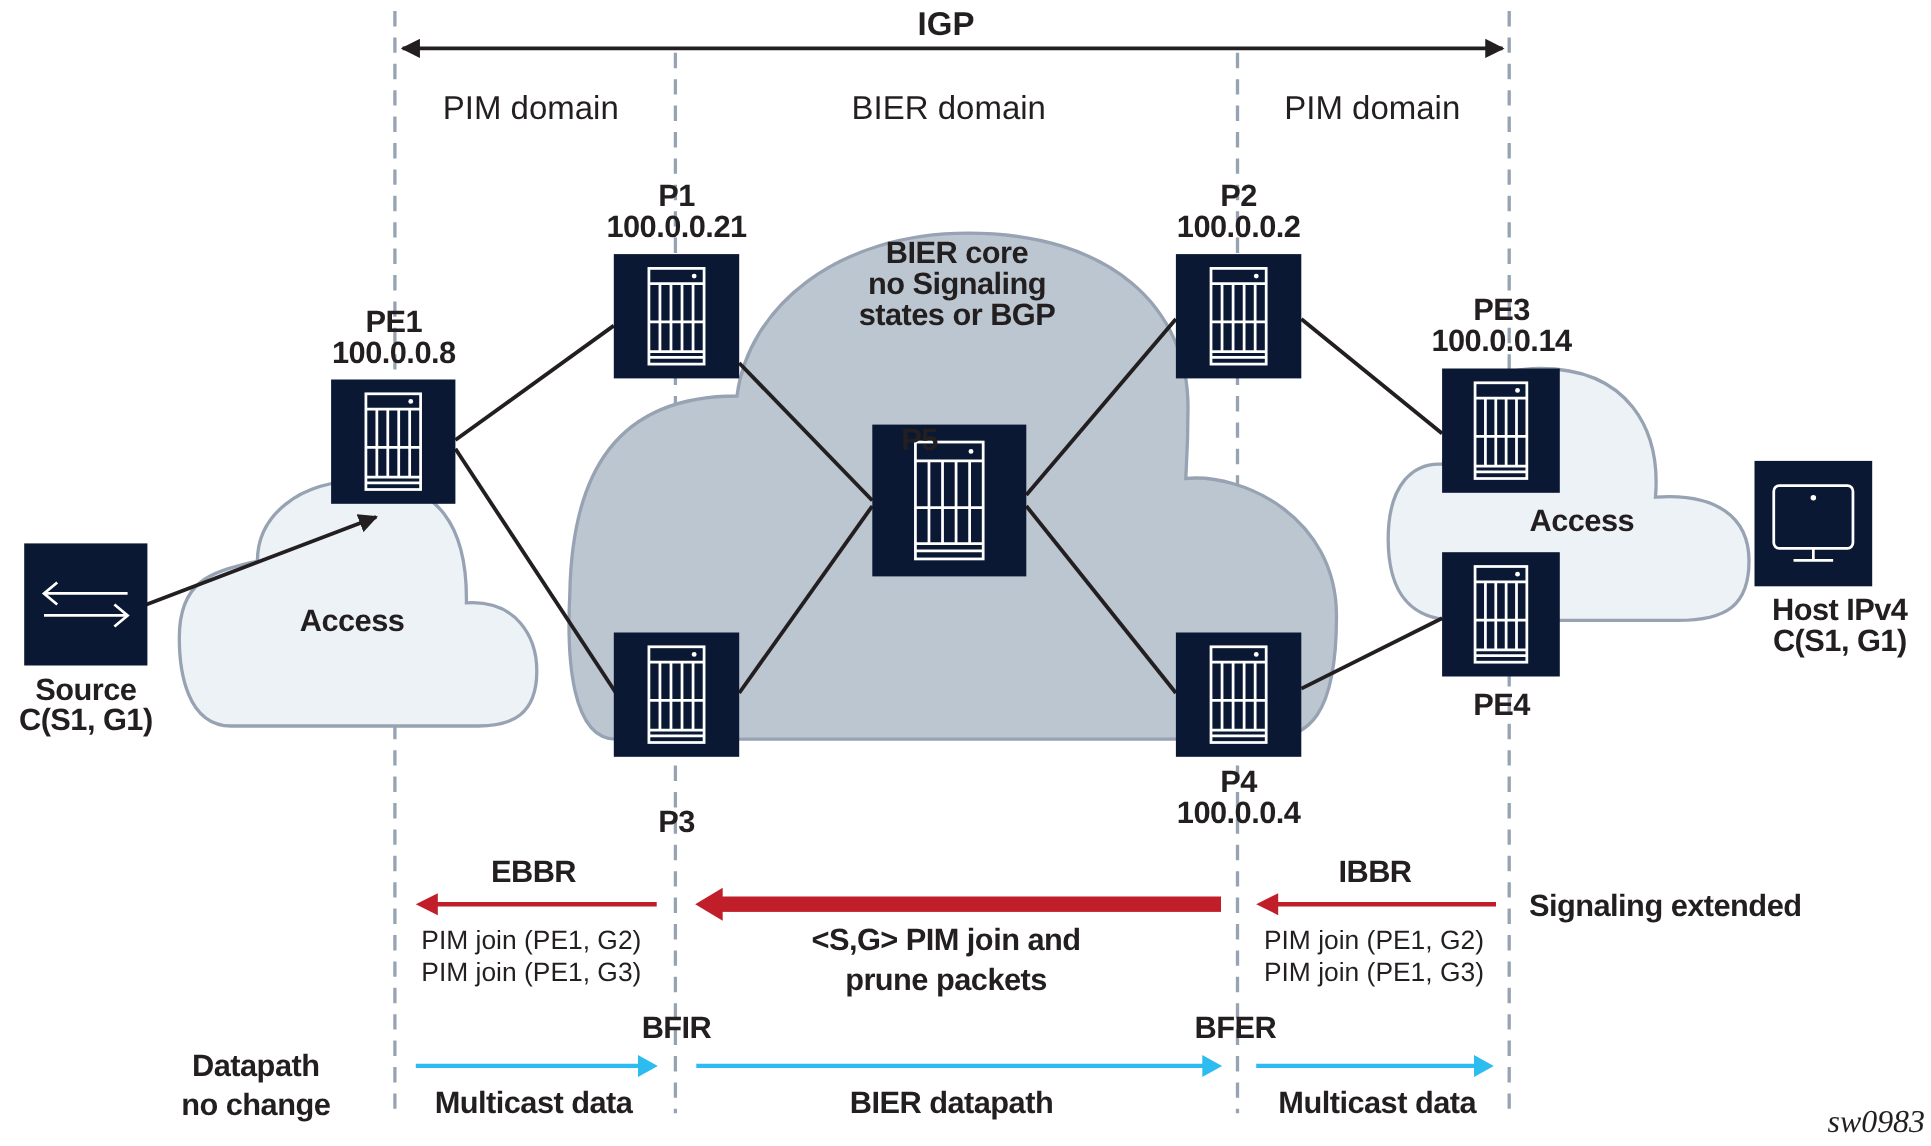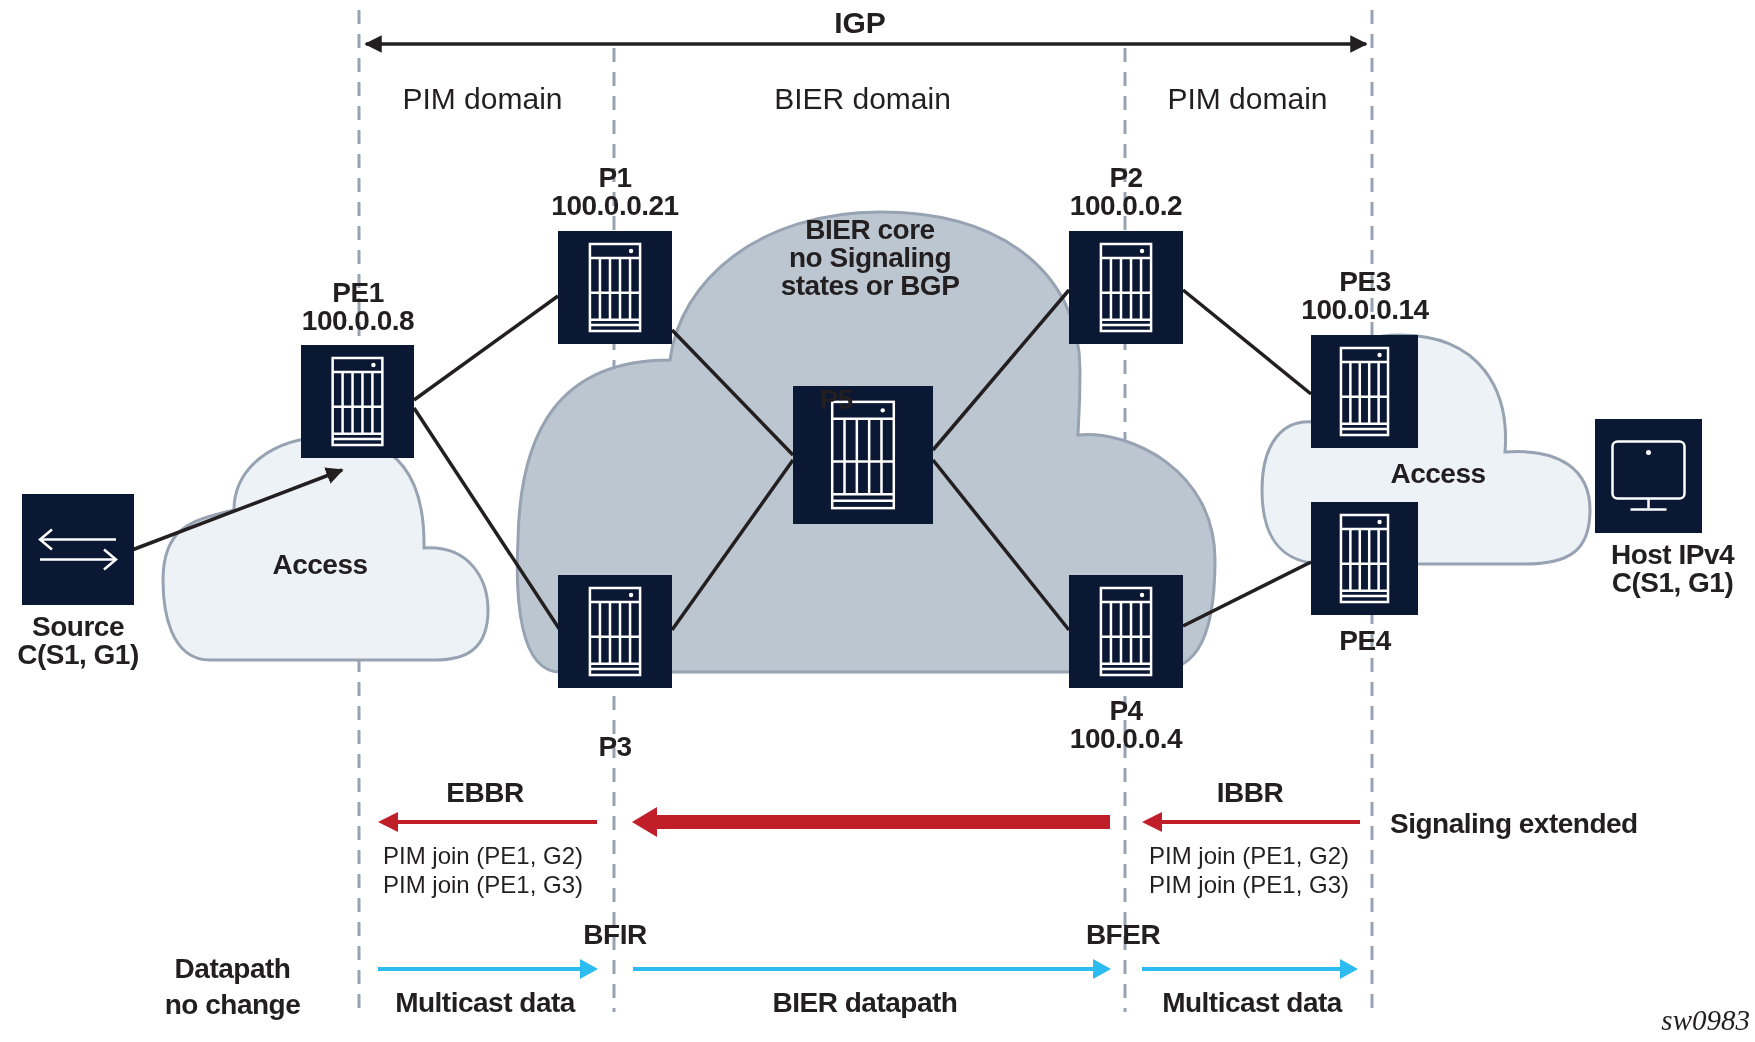--- a/index.html
+++ b/index.html
@@ -259,20 +259,22 @@
 <div class="lbl small" style="left:383px; top:842px;">
   <div>PIM join (PE1, G2)</div>
   <div>PIM join (PE1, G3)</div>
 </div>
 <div class="lbl small" style="left:1149px; top:842px;">
   <div>PIM join (PE1, G2)</div>
   <div>PIM join (PE1, G3)</div>
 </div>
 
 <div class="lbl node" style="left:690px; top:837px; width:340px; line-height:1.28;">
+  <div>&lt;S,G&gt; PIM join and</div>
+  <div>prune packets</div>
 </div>
 
 <div class="lbl node" style="left:1390px; top:810px; width:300px; text-align:left;">Signaling extended</div>
 
 <div class="lbl node" style="left:570px; top:921px; width:90px;">BFIR</div>
 <div class="lbl node" style="left:1078px; top:921px; width:90px;">BFER</div>
 
 <div class="lbl node" style="left:140px; top:951px; width:185px; line-height:1.3;">
   <div>Datapath</div>
   <div>no change</div>

